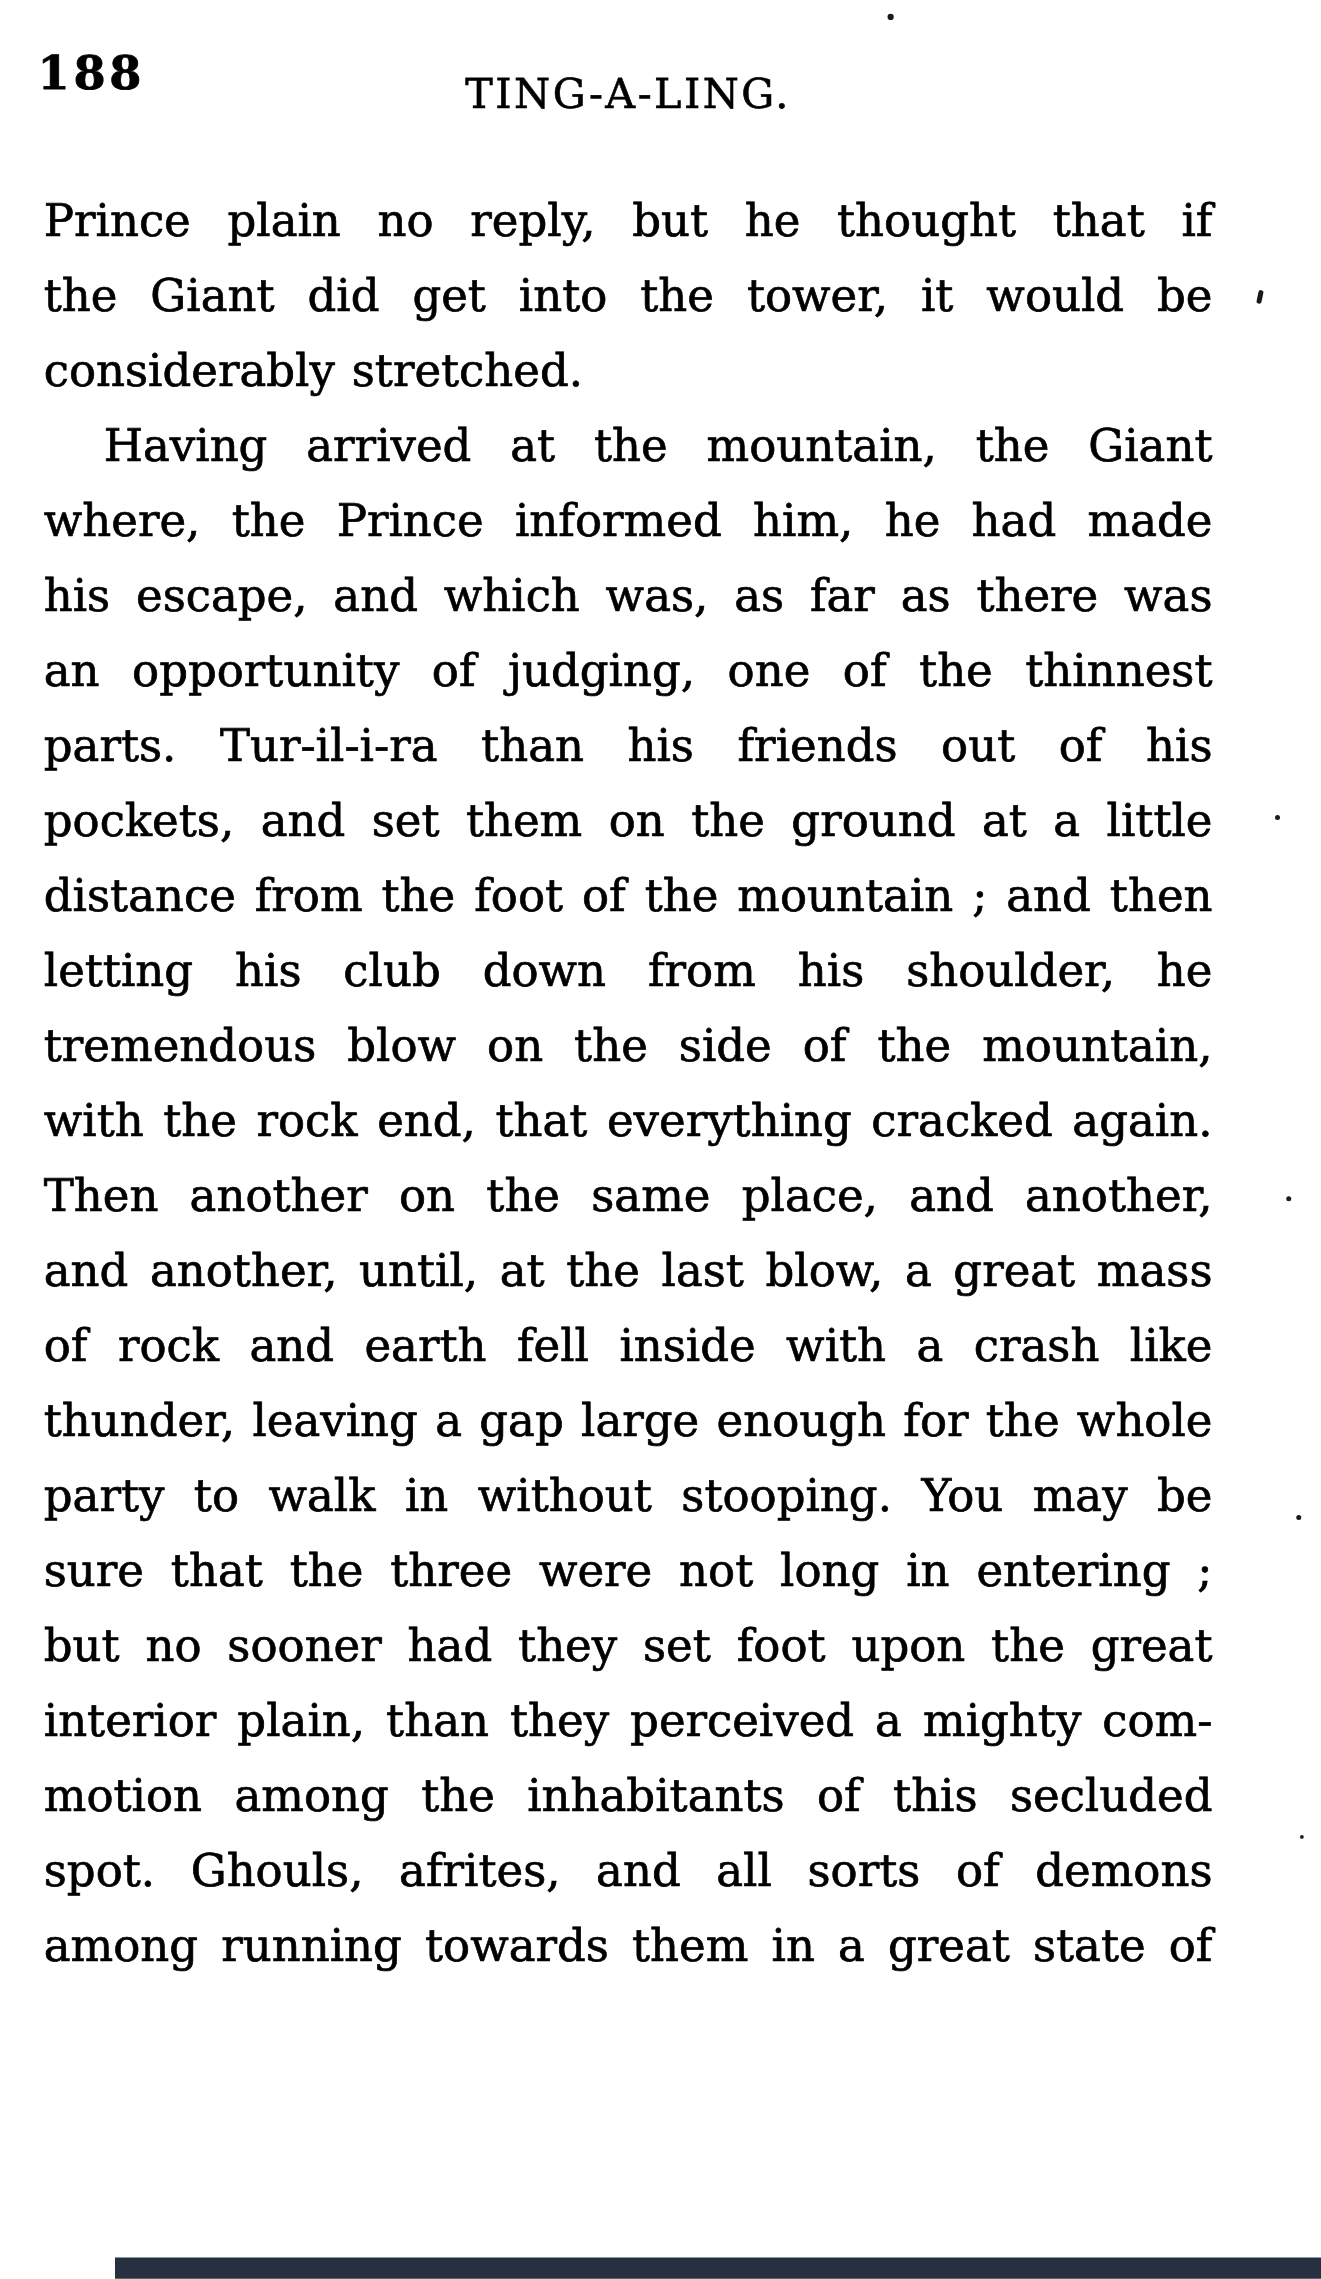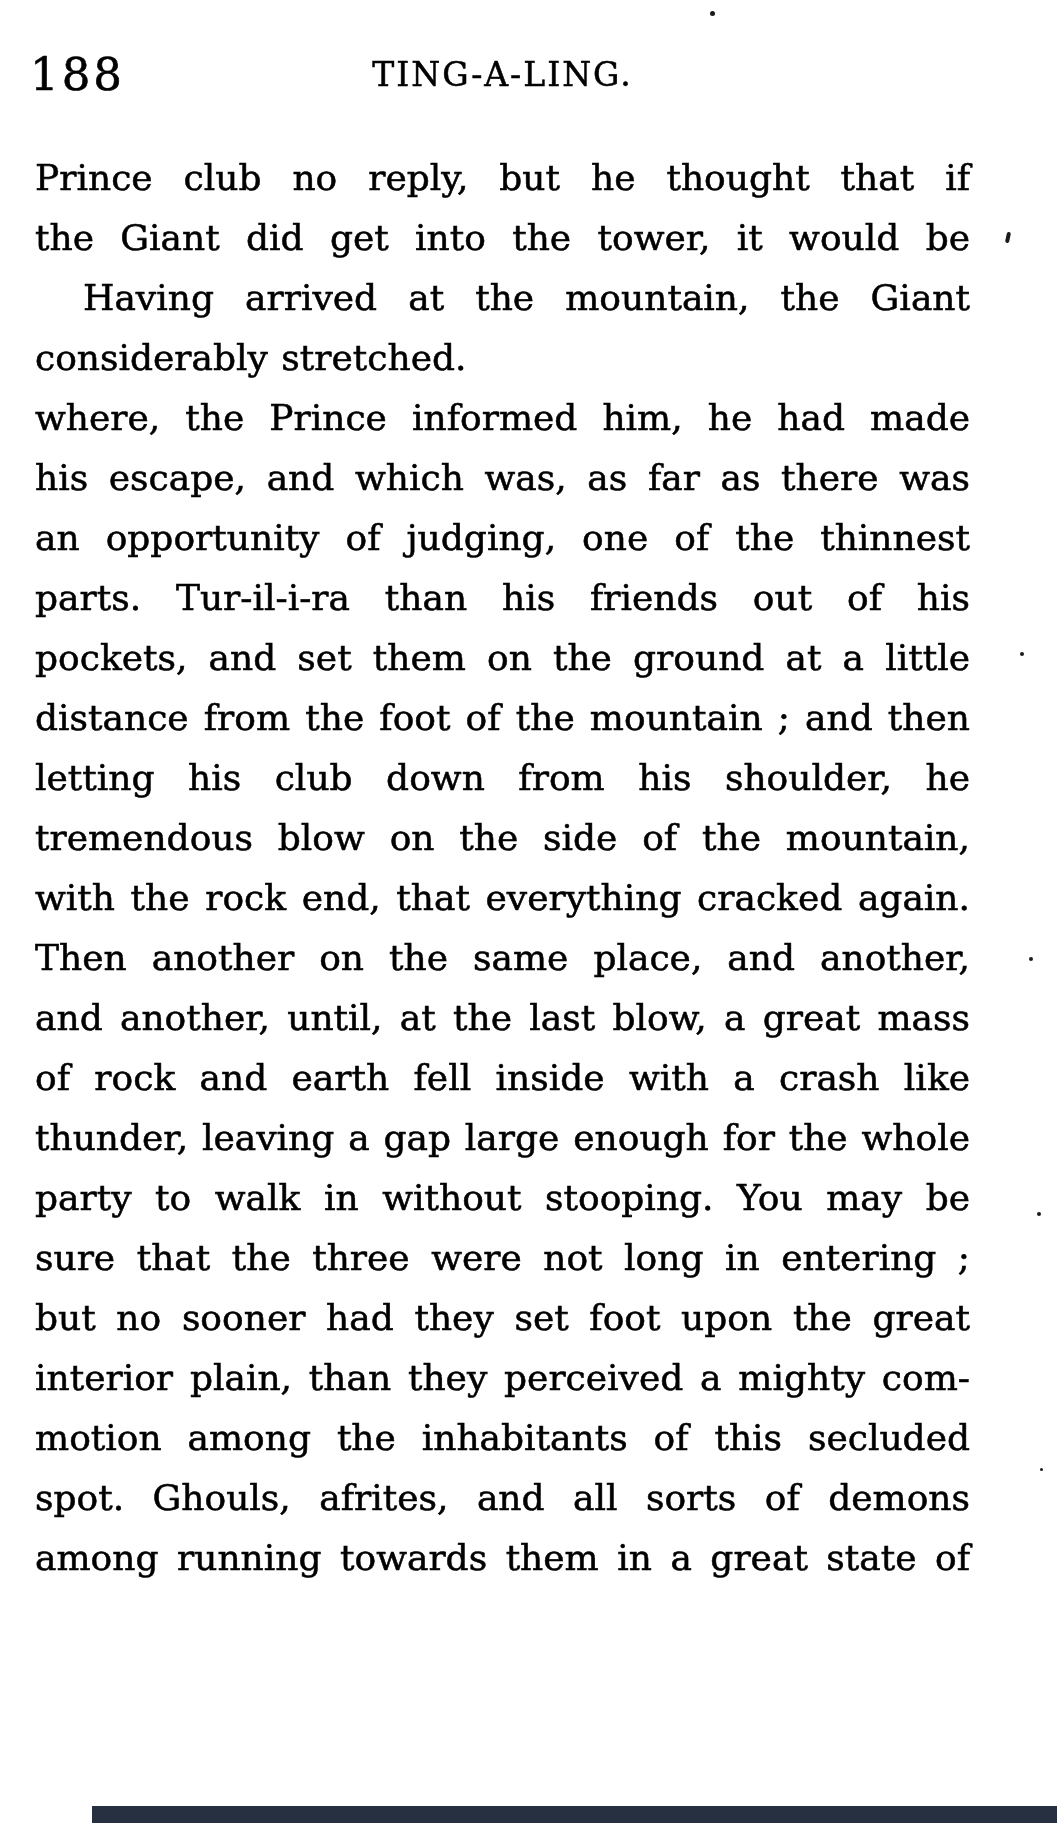--- a/index.html
+++ b/index.html
@@ -6,22 +6,22 @@
   body {
     width: 1057px; height: 1823px;
     background: #ffffff;
     position: relative;
     font-family: "DejaVu Serif", serif;
     color: #000;
     overflow: hidden;
   }
   .page { position: absolute; inset: 0; }
   .page-number {
-    position: absolute; left: 30px; top: 48px;
-    font-size: 45px; font-weight: 400; letter-spacing: 3px;
+    position: absolute; left: 30px; top: 36px;
+    font-size: 37px; font-weight: 700; letter-spacing: 3px;
     -webkit-text-stroke: 0.6px #000;
   }
   .running-head {
     position: absolute; left: 35px; top: 55px; width: 935px;
     text-align: center;
     font-size: 33px; font-weight: 400; letter-spacing: 2px;
     -webkit-text-stroke: 0.5px #000;
   }
   .body-text {
     position: absolute; left: 35px; top: 148px; width: 935px;
@@ -57,24 +57,24 @@
 </head>
 <body style="background: rgb(255, 255, 255);">
 
 <div class="page">
 
   <div class="page-number">188</div>
 
   <div class="running-head">TING-A-LING.</div>
 
   <div class="body-text">
-      <div class="line j">Prince club no reply, but he thought that if</div>
+      <div class="line j">Prince plain no reply, but he thought that if</div>
       <div class="line j">the Giant did get into the tower, it would be</div>
+      <div class="line">considerably stretched.</div>
       <div class="line j ind">Having arrived at the mountain, the Giant</div>
-      <div class="line">considerably stretched.</div>
       <div class="line j">where, the Prince informed him, he had made</div>
       <div class="line j">his escape, and which was, as far as there was</div>
       <div class="line j">an opportunity of judging, one of the thinnest</div>
       <div class="line j">parts.  Tur-il-i-ra than his friends out of his</div>
       <div class="line j">pockets, and set them on the ground at a little</div>
       <div class="line j">distance from the foot of the mountain ; and then</div>
       <div class="line j">letting his club down from his shoulder, he</div>
       <div class="line j">tremendous blow on the side of the mountain,</div>
       <div class="line j">with the rock end, that everything cracked again.</div>
       <div class="line j">Then another on the same place, and another,</div>

